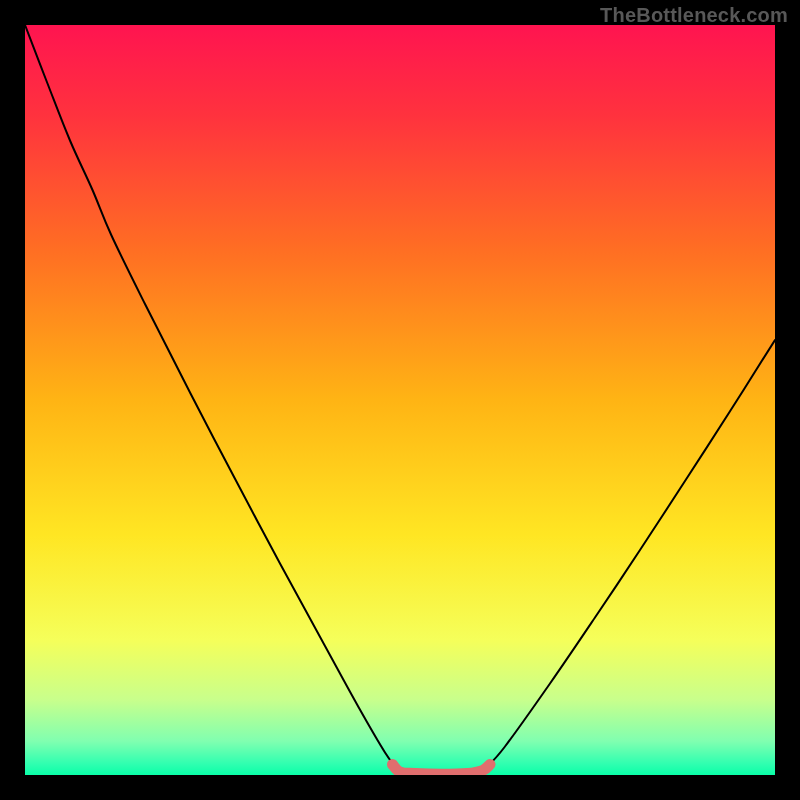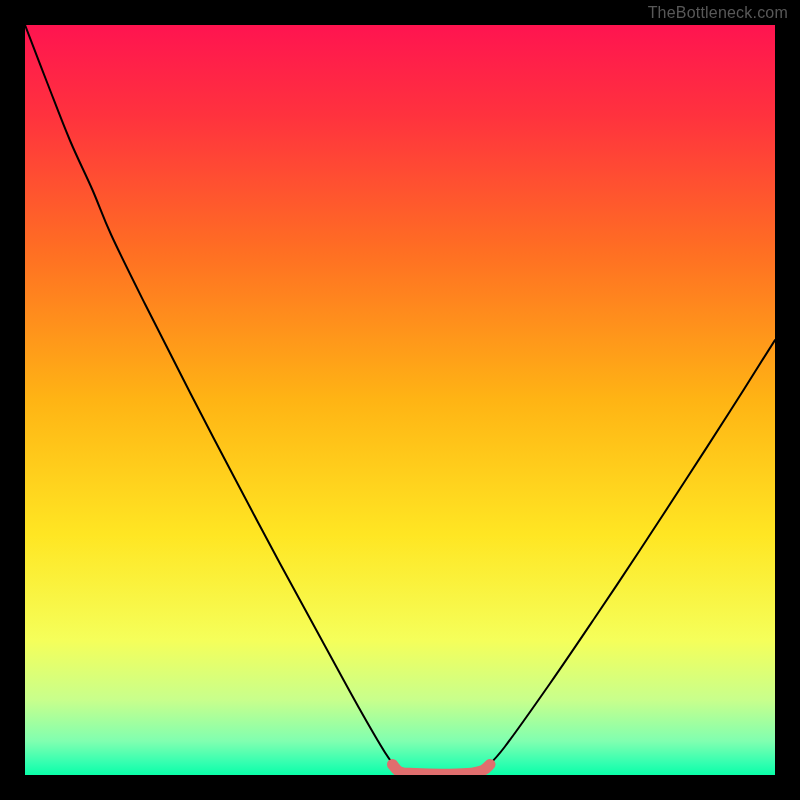--- a/index.html
+++ b/index.html
@@ -9,22 +9,22 @@
     height: 800px;
     background: #000;
     font-family: Arial, Helvetica, sans-serif;
     overflow: hidden;
   }
   .watermark {
     position: absolute;
     top: 4px;
     right: 12px;
     color: #585858;
-    font-size: 16px;
-    font-weight: 400;
+    font-size: 20px;
+    font-weight: 700;
     letter-spacing: 0.2px;
     z-index: 10;
   }
   .plot-frame {
     position: absolute;
     left: 25px;
     top: 25px;
     width: 750px;
     height: 750px;
     background: #000;

